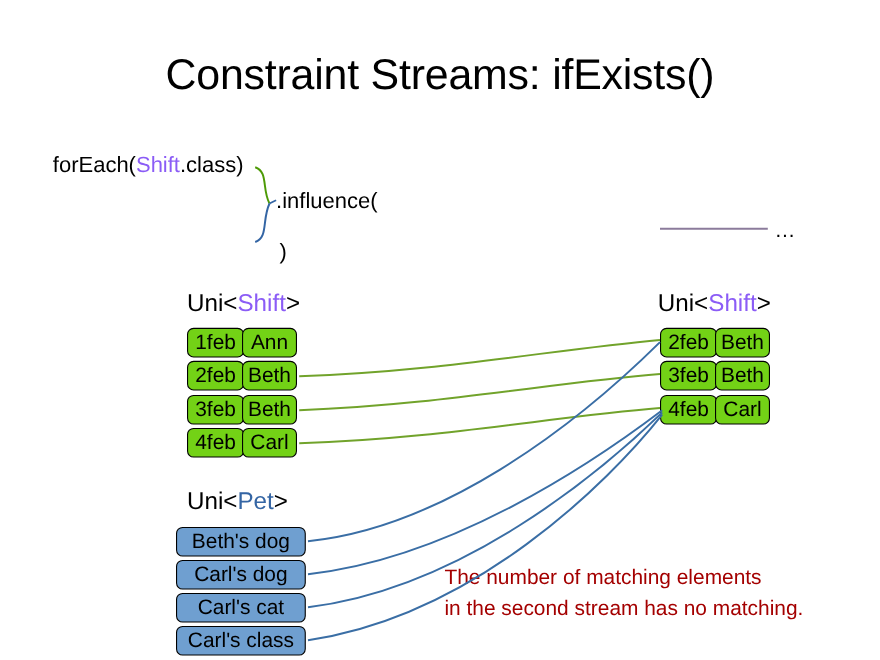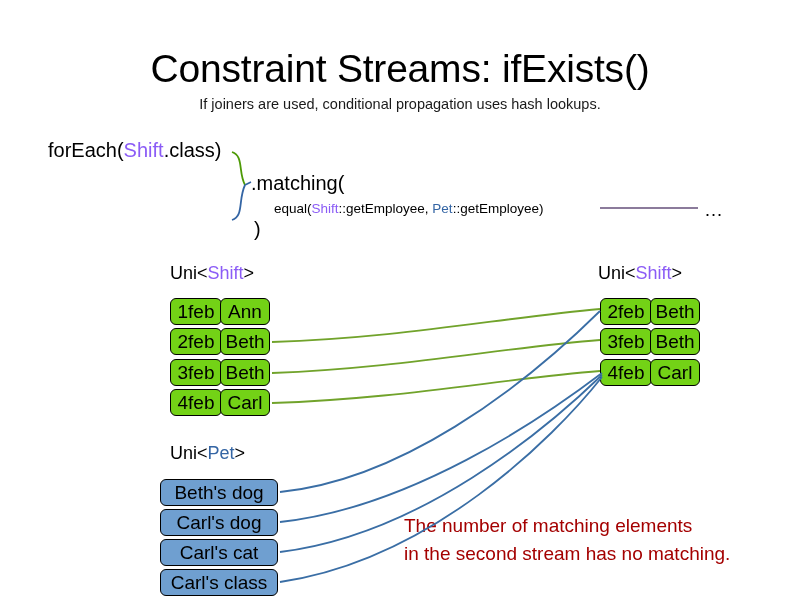--- a/index.html
+++ b/index.html
@@ -20,21 +20,21 @@
     font-size:14.5px;color:#1a1a1a;
   }
 
   .code{position:absolute;font-size:20px;color:#000;white-space:pre;}
   .code-small{position:absolute;font-size:13.5px;color:#000;white-space:pre;}
   .k-shift{color:#8b5cf6;}
   .k-pet{color:#3465a4;}
 
   .ellipsis{position:absolute;font-size:19px;color:#000;}
 
-  .uni-label{position:absolute;font-size:18px;color:#000;white-space:pre;}
+  .uni-label{position:absolute;font-size:22px;color:#000;white-space:pre;}
 
   .row{position:absolute;height:27px;}
   .cell{
     position:absolute;top:0;height:27px;box-sizing:border-box;
     border:1.6px solid #000;border-radius:6px;
     display:flex;align-items:center;justify-content:center;
     font-size:19px;line-height:1;
   }
   .cell.green{background:#73d216;}
   .cell.blue{background:#6f9fd0;}
@@ -45,28 +45,26 @@
   .note{
     position:absolute;font-size:19px;color:#a40000;line-height:1.45;white-space:pre;
   }
 </style>
 </head>
 <body>
 
 <div id="stage">
 
   <div class="title">Constraint Streams: ifExists()</div>
-  <div class="subtitle">If joiners are used, conditional propagation uses hash lookups.</div>
 
   <div class="code" style="left:48px;top:109px;"><span>forEach(</span><span class="k-shift">Shift</span><span>.class)</span></div>
 
 
-  <div class="code" style="left:251px;top:142px;">.matching(</div>
+  <div class="code" style="left:251px;top:142px;">.influence(</div>
 
-  <div class="code-small" style="left:274px;top:171px;"><span>equal(</span><span class="k-shift">Shift</span><span>::getEmployee, </span><span class="k-pet">Pet</span><span>::getEmployee)</span></div>
 
   <div class="code" style="left:254px;top:188px;">)</div>
 
   <div class="ellipsis" style="left:704px;top:169px;">…</div>
 
   <div class="uni-label" style="left:170px;top:233px;"><span>Uni&lt;</span><span class="k-shift">Shift</span><span>&gt;</span></div>
 
   <div class="row" style="left:170px;top:268px;">
     <div class="cell green date">1feb</div>
     <div class="cell green name">Ann</div>

